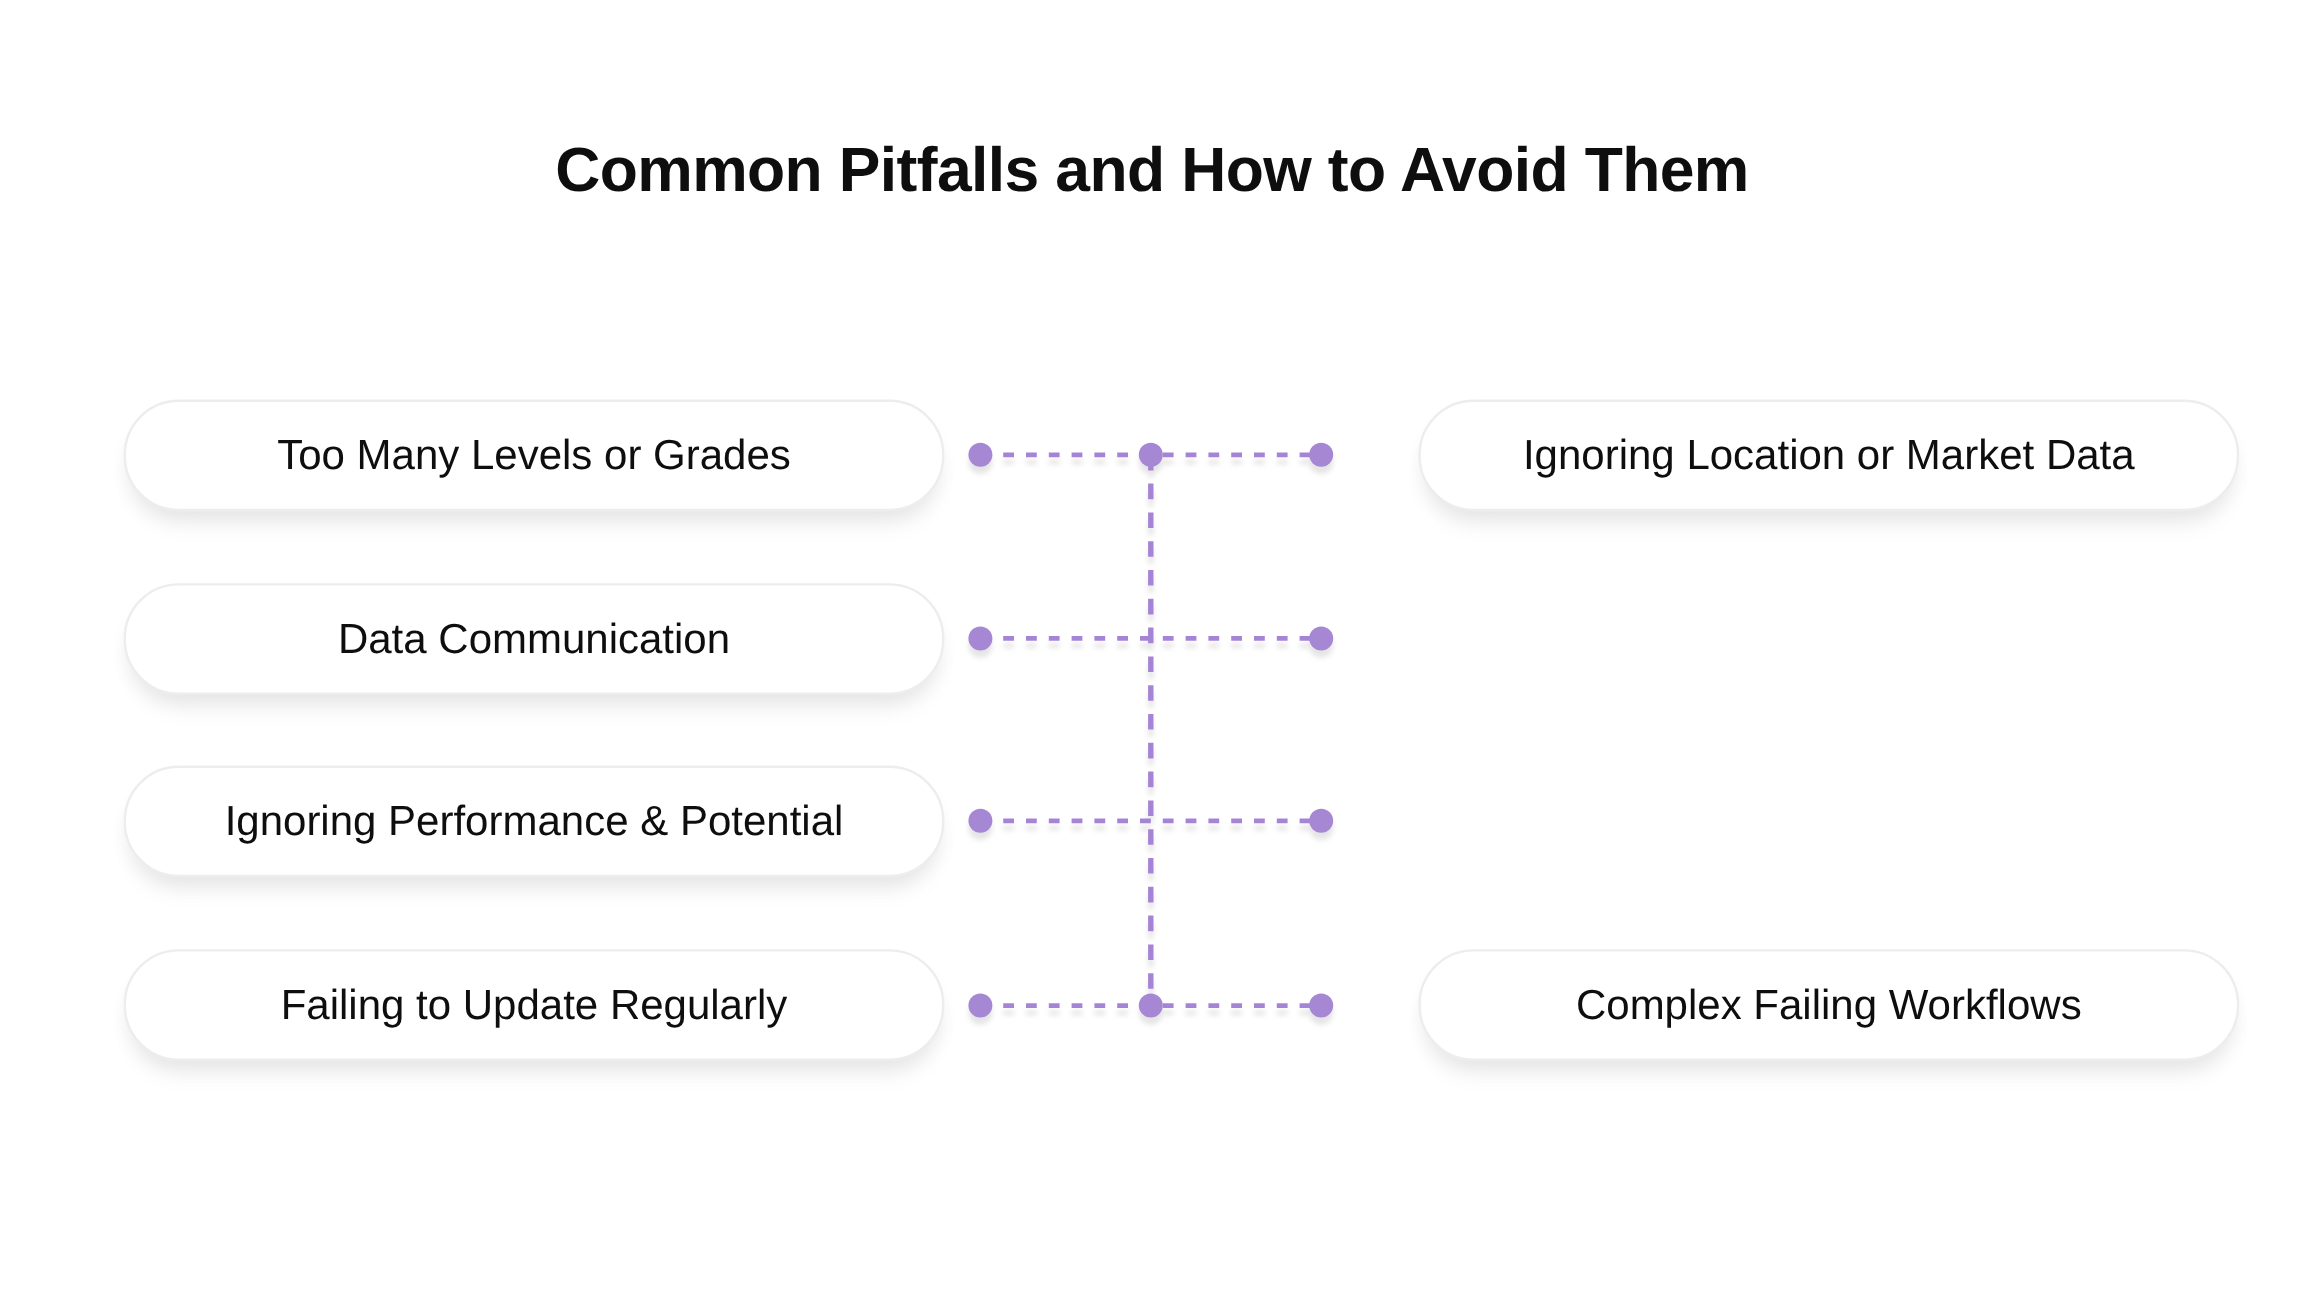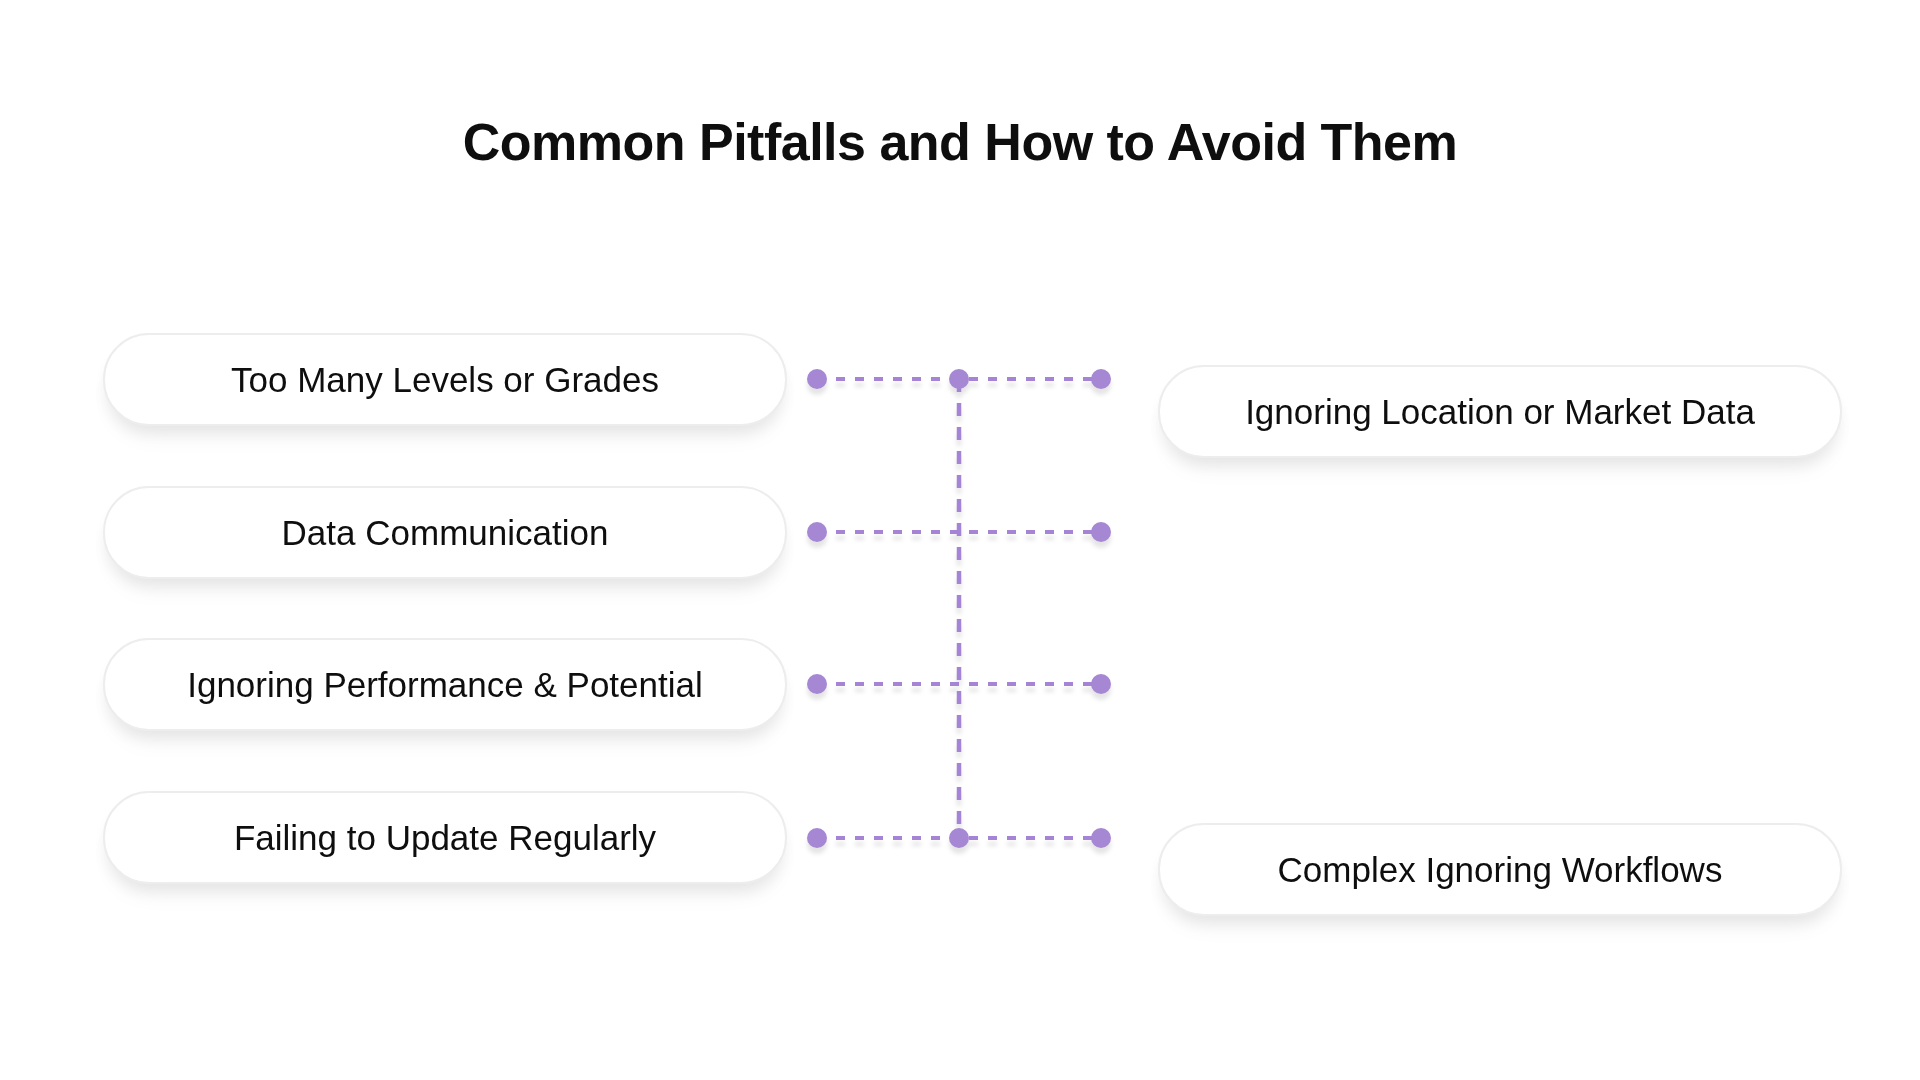--- a/index.html
+++ b/index.html
@@ -43,21 +43,21 @@
     justify-content:center;
     padding:0 24px;
   }
   .pill span{
     font-size:35px;
     font-weight:400;
     color:var(--text);
     white-space:nowrap;
   }
   .pill.left{left:103px;}
-  .pill.right{left:1158px;margin-top:32px;}
+  .pill.right{left:1182px;}
   .row-0{top:333px;}
   .row-1{top:486px;}
   .row-2{top:638px;}
   .row-3{top:791px;}
   .connector{
     position:absolute;
     left:800px;
     top:355px;
     width:320px;
     height:500px;
@@ -83,21 +83,21 @@
   </div>
 
   <div class="pill left row-2">
     <span>Ignoring Performance &amp; Potential</span>
   </div>
 
   <div class="pill left row-3">
     <span>Failing to Update Regularly</span>
   </div>
   <div class="pill right row-3">
-    <span>Complex Ignoring Workflows</span>
+    <span>Complex Failing Workflows</span>
   </div>
 
   <svg class="connector" viewBox="0 0 320 500" xmlns="http://www.w3.org/2000/svg">
 
     <line x1="159" y1="24" x2="159" y2="483" stroke-width="4.5" stroke-dasharray="13 11" stroke-linecap="butt" stroke="#a584d6"></line>
 
     <line x1="17" y1="24" x2="301" y2="24" stroke-width="4" stroke-dasharray="9 10" stroke="#a584d6"></line>
     <line x1="17" y1="177" x2="301" y2="177" stroke-width="4" stroke-dasharray="9 10" stroke="#a584d6"></line>
     <line x1="17" y1="329" x2="301" y2="329" stroke-width="4" stroke-dasharray="9 10" stroke="#a584d6"></line>
     <line x1="17" y1="483" x2="301" y2="483" stroke-width="4" stroke-dasharray="9 10" stroke="#a584d6"></line>

